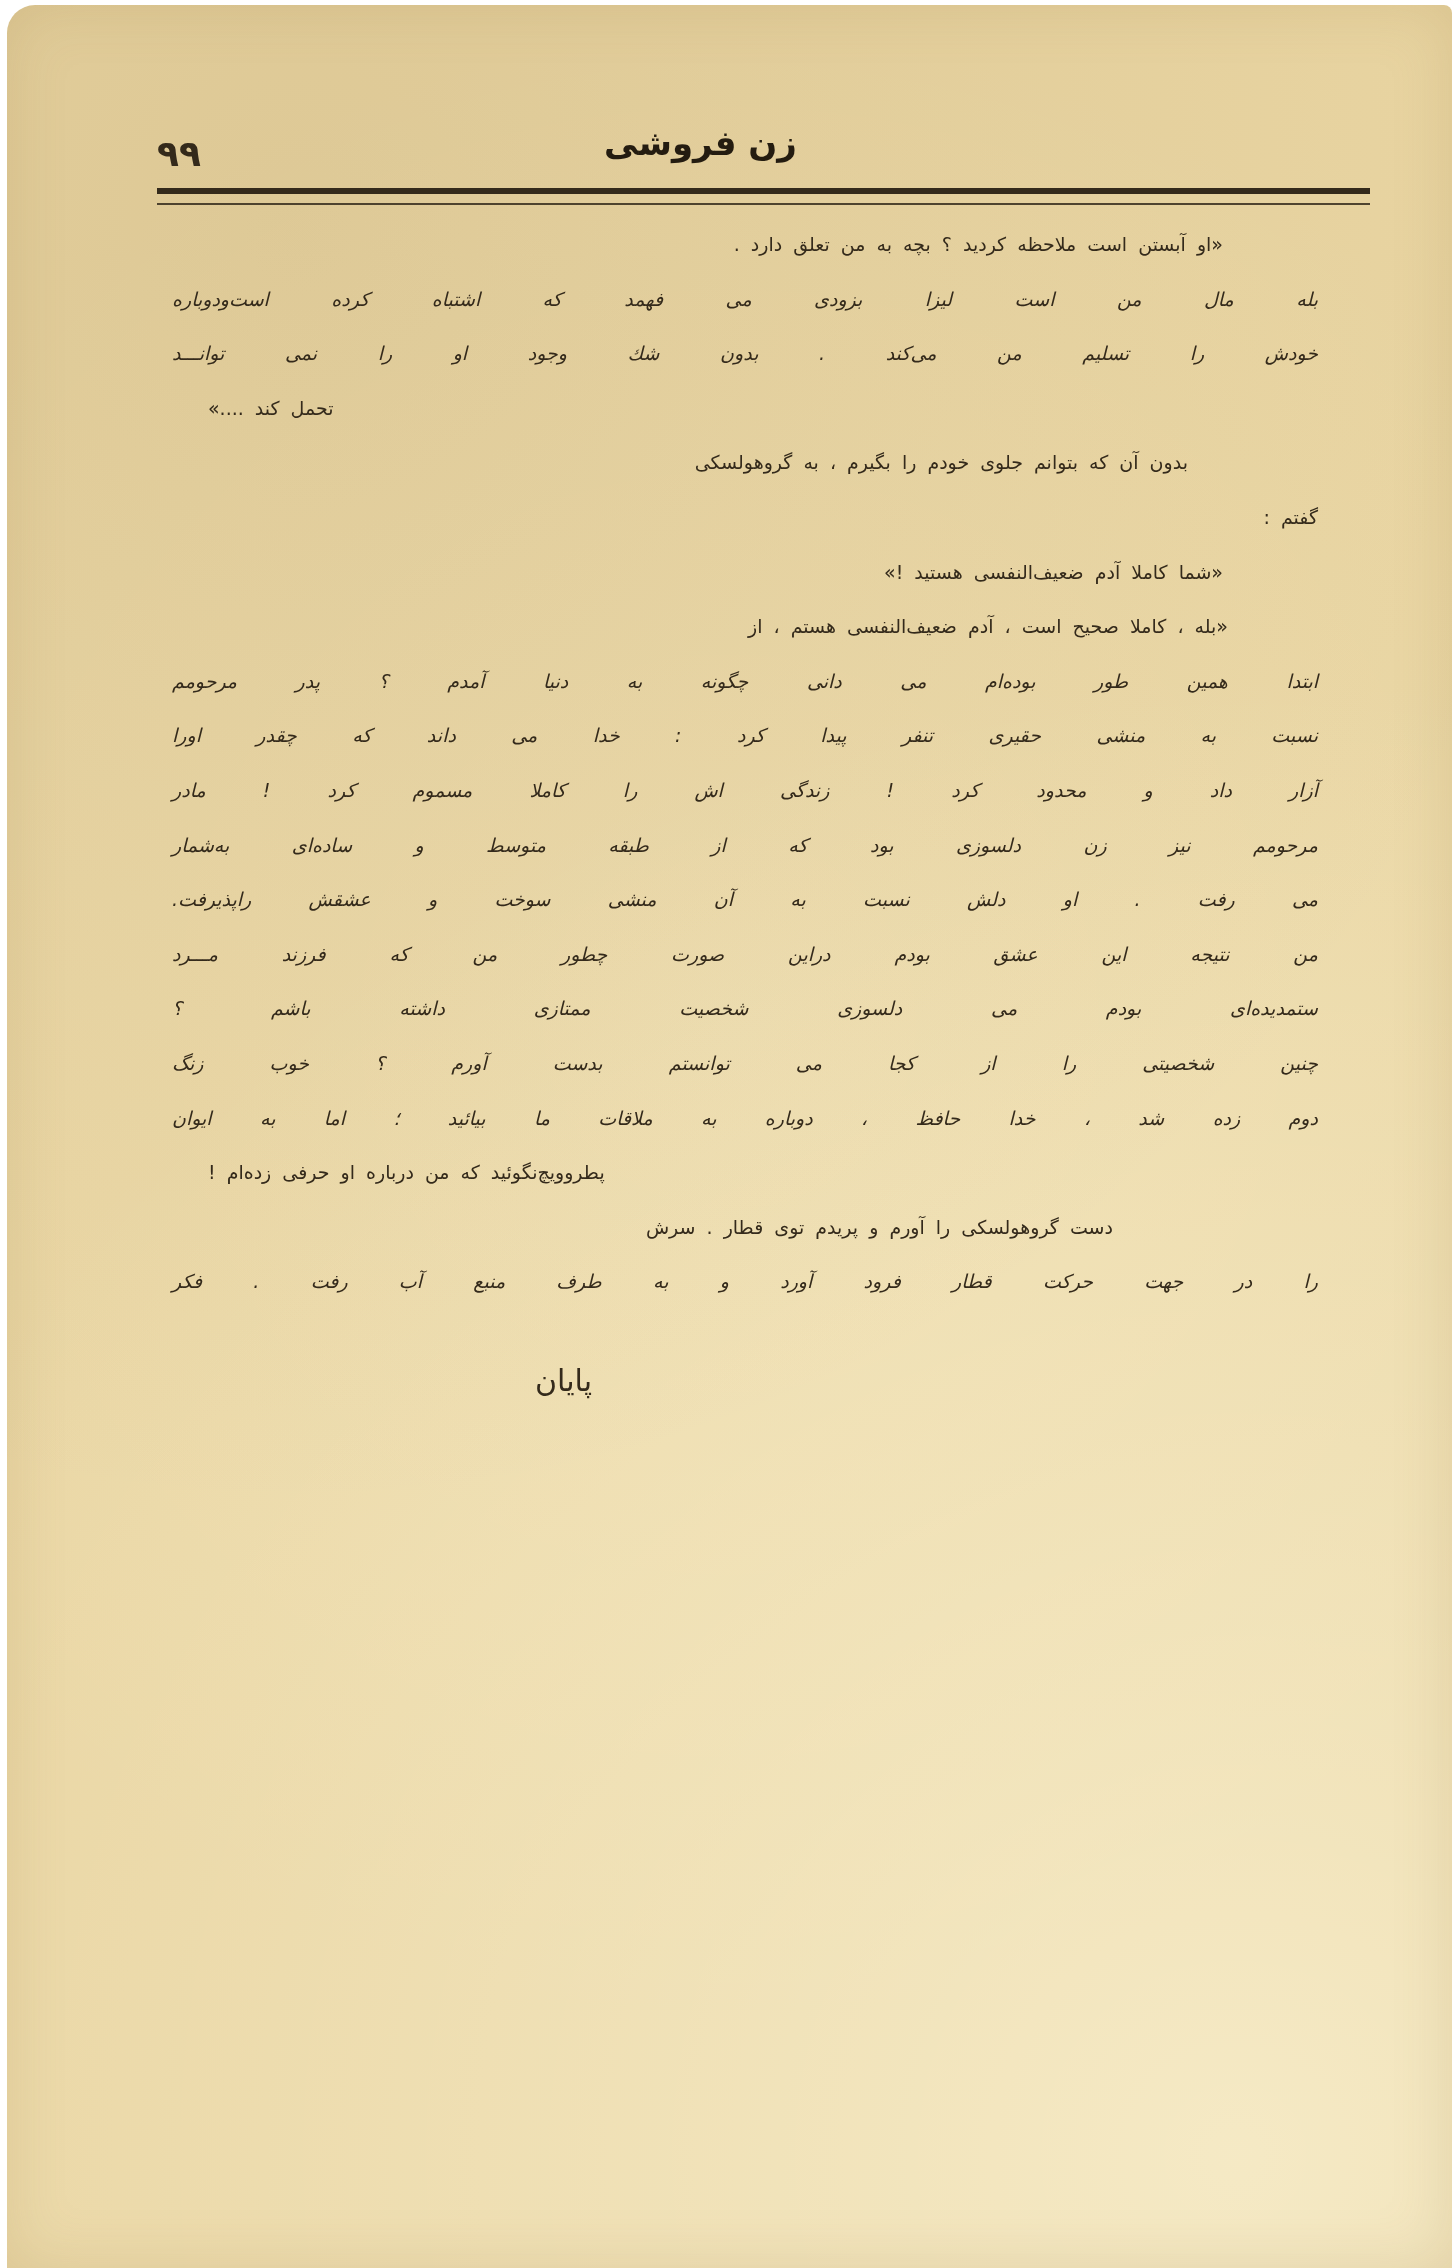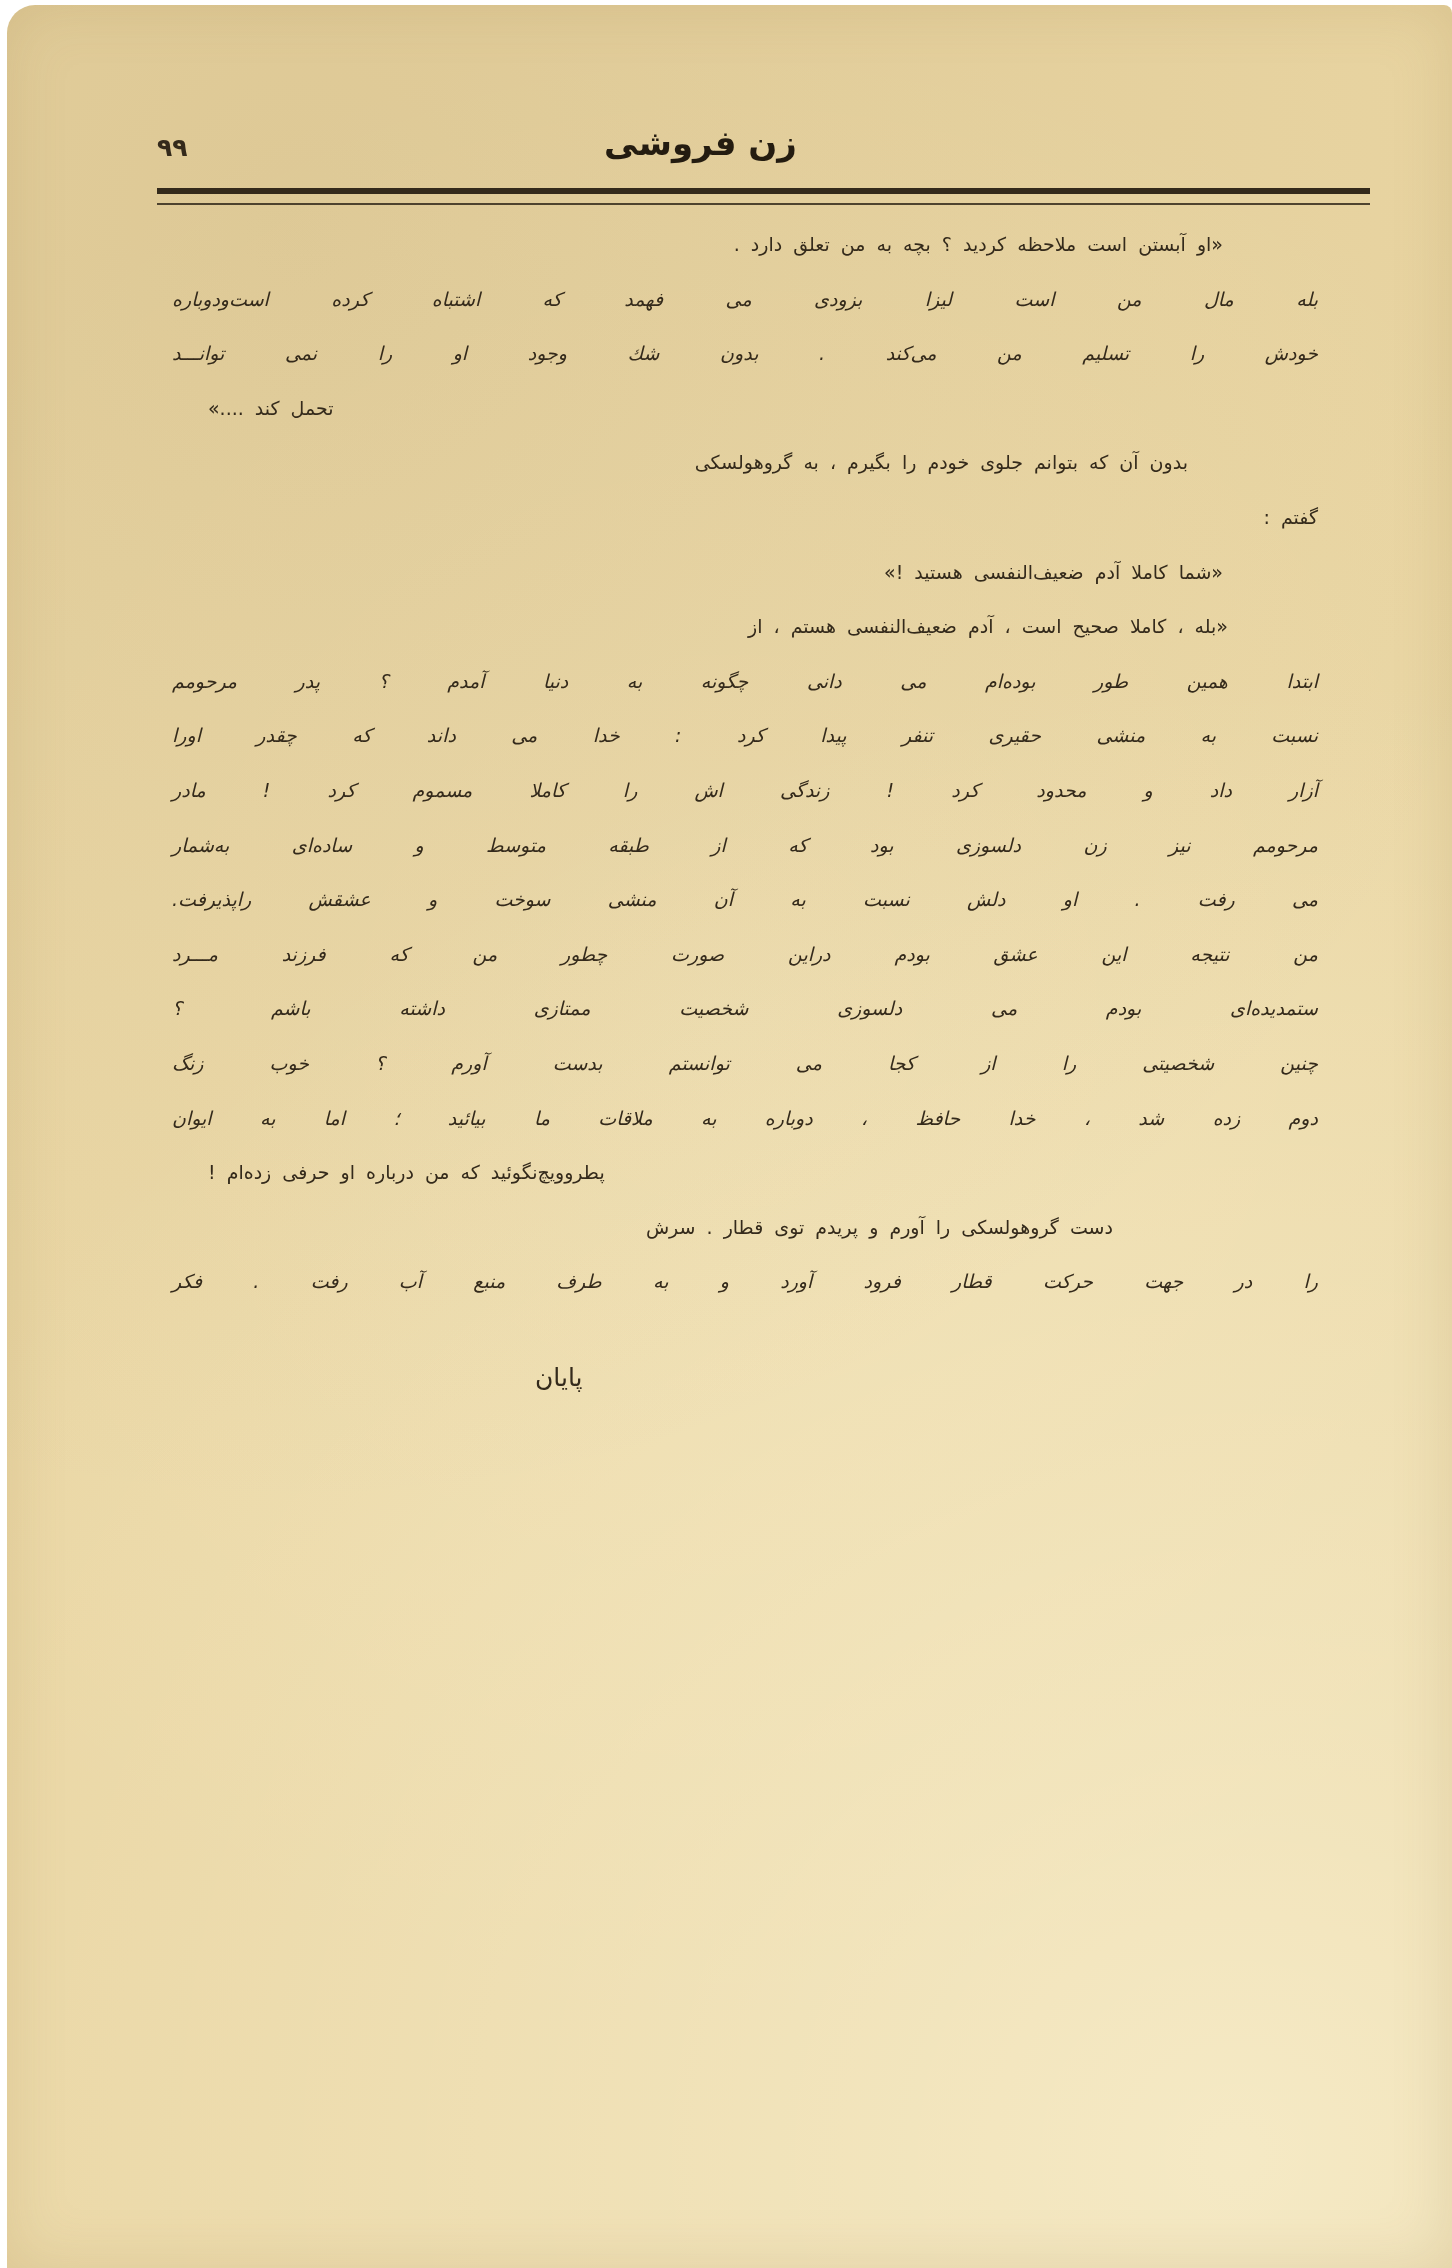--- a/index.html
+++ b/index.html
@@ -17,21 +17,21 @@
       radial-gradient(circle at 20% 10%, rgba(120,90,40,0.10), rgba(0,0,0,0) 55%),
       radial-gradient(circle at 85% 95%, rgba(255,250,225,0.55), rgba(255,250,225,0) 60%),
       radial-gradient(circle at 50% 45%, rgba(255,245,210,0.25), rgba(0,0,0,0) 70%),
       var(--paper,#e9d5a2);
     border-radius:28px 8px 0 0;
     box-shadow:inset 0 0 60px rgba(150,115,55,0.18);
   }
   .page-number{
     position:absolute;
     left:150px;top:128px;
-    font-size:25px;font-weight:bold;
+    font-size:36px;font-weight:bold;
     color:var(--ink,#342a1b);
   }
   .page-title{
     position:absolute;
     left:50%;top:118px;
     transform:translateX(-50%);
     margin-left:-29px;
     font-size:34px;font-weight:bold;
     color:#241c10;
     letter-spacing:0px;
@@ -59,21 +59,21 @@
     text-align:justify;
     text-align-last:justify;
     text-justify:inter-word;
     font-style:italic;
   }
   .text-line.r{text-align:right;}
   .text-line.l{text-align:left;margin-left:36px;}
   .the-end{
     position:absolute;
     left:528px;top:1358px;
-    font-size:25px;
+    font-size:30px;
     color:var(--ink,#342a1b);
     direction:rtl;
   }
 </style>
 </head>
 <body style="--paper: #e9d5a2; --ink: #342a1b;">
 
 <div class="page">
   <div class="page-number">۹۹</div>
   <div class="page-title">زن فروشی</div>

